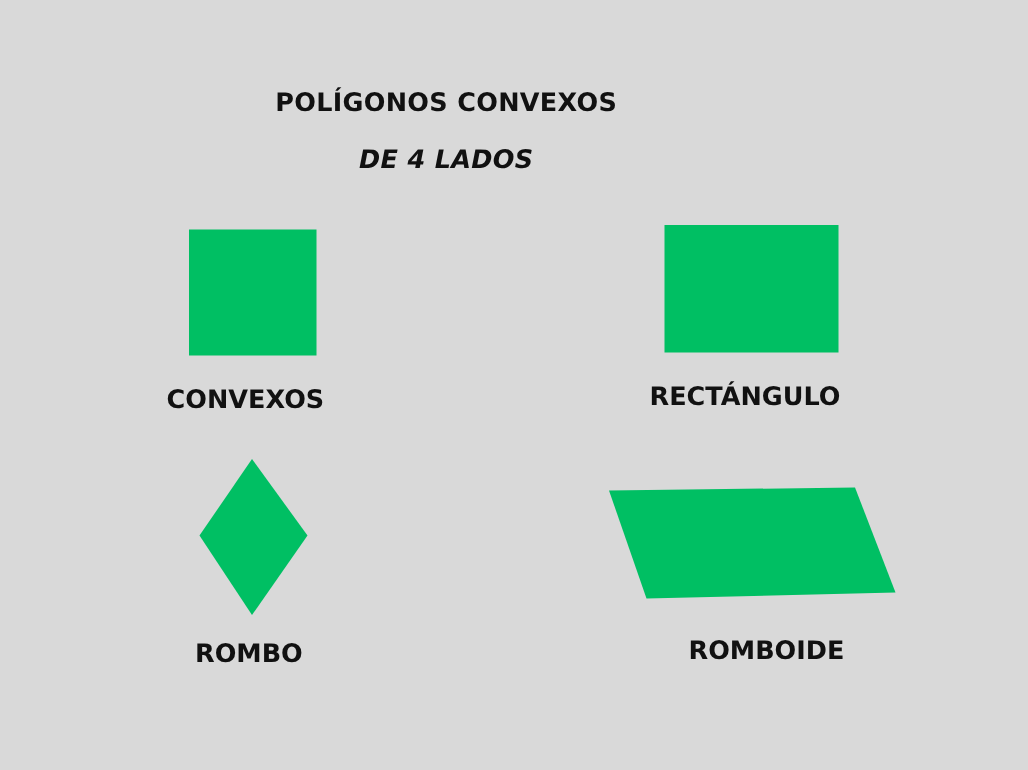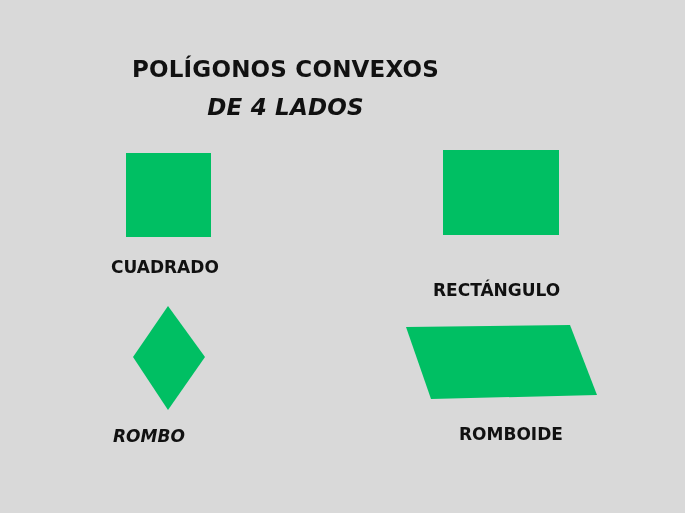--- a/index.html
+++ b/index.html
@@ -1,31 +1,31 @@
 <!DOCTYPE html>
 <html><head>
 <meta charset="utf-8">
 <style>
   html, body { margin: 0; padding: 0; }
   body { width: 685px; height: 513px; background: #d9d9d9; position: relative; overflow: hidden;
          font-family: "DejaVu Sans", sans-serif; }
-  .title { position: absolute; left: 4px; width: 563px; text-align: center; font-weight: bold;
-           color: #111; font-size: 23px; line-height: 34px; letter-spacing: 0.2px; }
+  .title { position: absolute; left: 16px; width: 563px; text-align: center; font-weight: bold;
+           color: #111; font-size: 17px; line-height: 34px; letter-spacing: 0.2px; }
   .label { position: absolute; font-weight: bold; color: #111; font-size: 17px; white-space: nowrap; }
   svg.shapes { position: absolute; left: 0; top: 0; }
 </style>
 </head>
 <body>
 
 <div class="title" style="top:52px;">POLÍGONOS CONVEXOS</div>
 <div class="title" style="top:90px;font-style:italic;">DE 4 LADOS</div>
 
 <svg class="shapes" width="685" height="513">
   <rect x="126" y="153" width="85" height="84" fill="#00bf63"></rect>
   <rect x="443" y="150" width="116" height="85" fill="#00bf63"></rect>
   <polygon points="168,306 205,357 168,410 133,357" fill="#00bf63"></polygon>
   <polygon points="406,327 570,325 597,395 431,399" fill="#00bf63"></polygon>
 </svg>
 
-<div class="label" style="left:111px; top:257px;">CUADRADO</div>
-<div class="label" style="left:433px; top:255px;margin-top:25px;">RECTÁNGULO</div>
-<div class="label" style="left:113px; top:426px;font-style:italic;">ROMBO</div>
+<div class="label" style="left:111px; top:257px;">CONVEXOS</div>
+<div class="label" style="left:433px; top:255px;">RECTÁNGULO</div>
+<div class="label" style="left:130px; top:426px;">ROMBO</div>
 <div class="label" style="left:459px; top:424px;text-align:right;">ROMBOIDE</div>
 
 </body></html>

